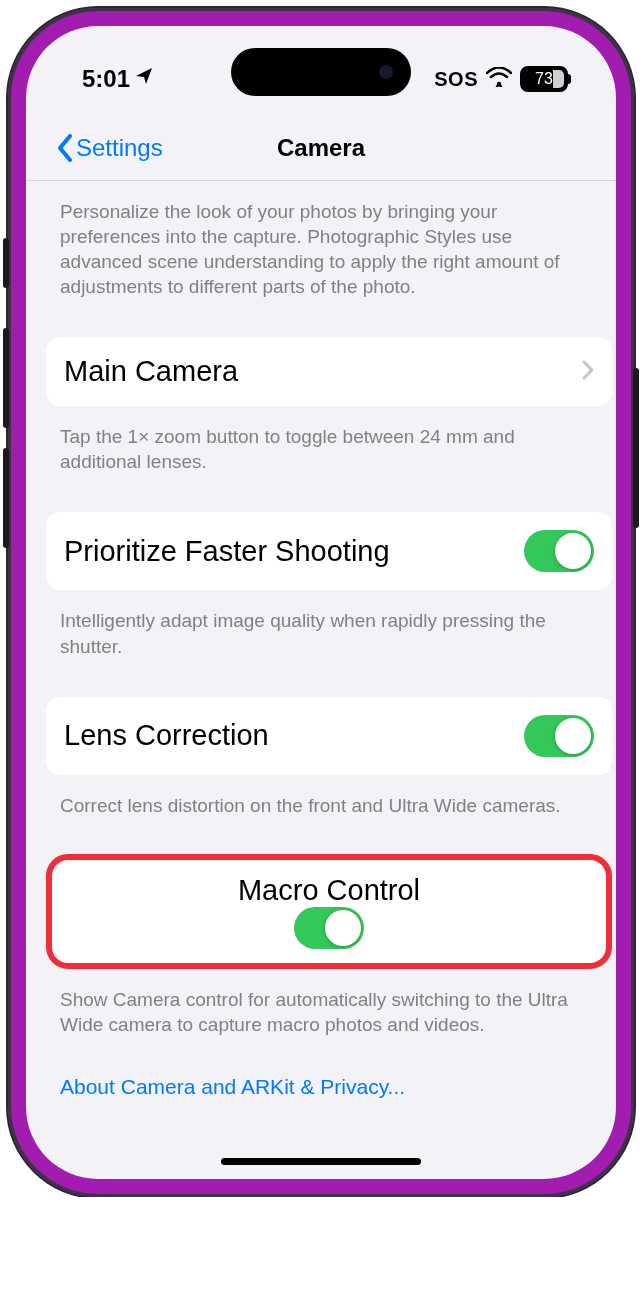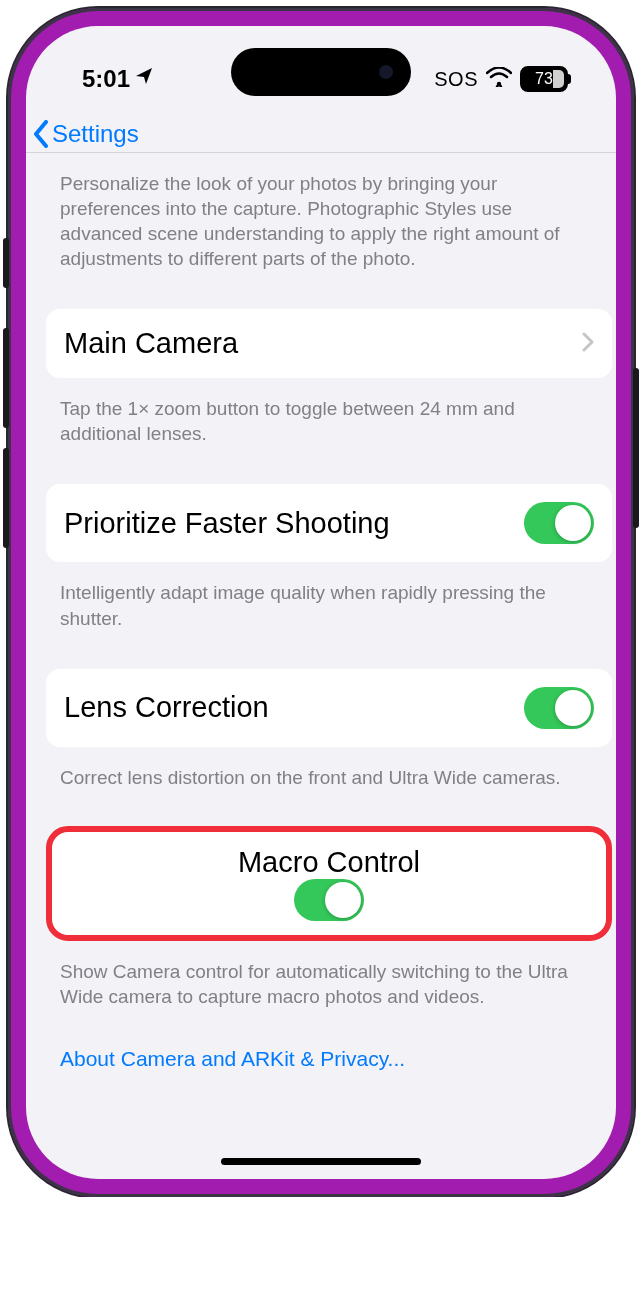--- a/index.html
+++ b/index.html
@@ -61,21 +61,21 @@
     justify-content: space-between;
     align-items: center;
     padding: 26px 48px 0 56px;
     height: 80px;
     font-size: 24px;
     font-weight: 600;
   }
   .status-left { display:flex; align-items:center; gap:4px; }
   .status-right { display:flex; align-items:center; gap:8px; }
   .loc-icon { font-size:20px; transform:translateY(-1px); }
-  .sos { font-size:20px; font-weight:400; letter-spacing:0.5px; }
+  .sos { font-size:20px; font-weight:700; letter-spacing:0.5px; }
   .wifi { width:26px; height:20px; }
   .battery-wrap {
     display:flex; align-items:center;
     border:2px solid #000; border-radius:8px;
     width:48px; height:26px;
     position:relative;
     background:#000;
   }
   .battery-wrap::after{
     content:""; position:absolute; right:-5px; top:50%;
@@ -96,21 +96,21 @@
   .nav-bar {
     padding: 28px 20px 18px 20px;
     display: flex;
     align-items: center;
     border-bottom: 1px solid rgba(0,0,0,0.12);
     position:relative;
   }
   .back-btn {
     display:flex; align-items:center; gap:2px;
     color:#007aff; font-size:24px;
-    position:absolute; left:6px;
+    position:absolute; left:30px;
   }
   .chevron-left {
     width:18px; height:28px;
     display:inline-block;
   }
   .chevron-left svg { display:block; }
   .nav-title {
     flex:1; text-align:center;
     font-size:24px; font-weight:600;
   }
@@ -216,20 +216,21 @@
 
     <div class="nav-bar">
       <div class="back-btn">
         <span class="chevron-left">
           <svg viewBox="0 0 18 28">
               <path d="M14 2 L4 14 L14 26" stroke="#007aff" stroke-width="4" fill="none" stroke-linecap="round" stroke-linejoin="round"></path>
             </svg>
         </span>
         <span>Settings</span>
       </div>
+      <div class="nav-title">Camera</div>
     </div>
 
     <div class="content">
 
       <div class="section-desc">Personalize the look of your photos by bringing your preferences into the capture. Photographic Styles use advanced scene understanding to apply the right amount of adjustments to different parts of the photo.</div>
 
       <div class="row">
         <div class="row-title">Main Camera</div>
         <span>
           <svg class="chevron-right" viewBox="0 0 12 20">

